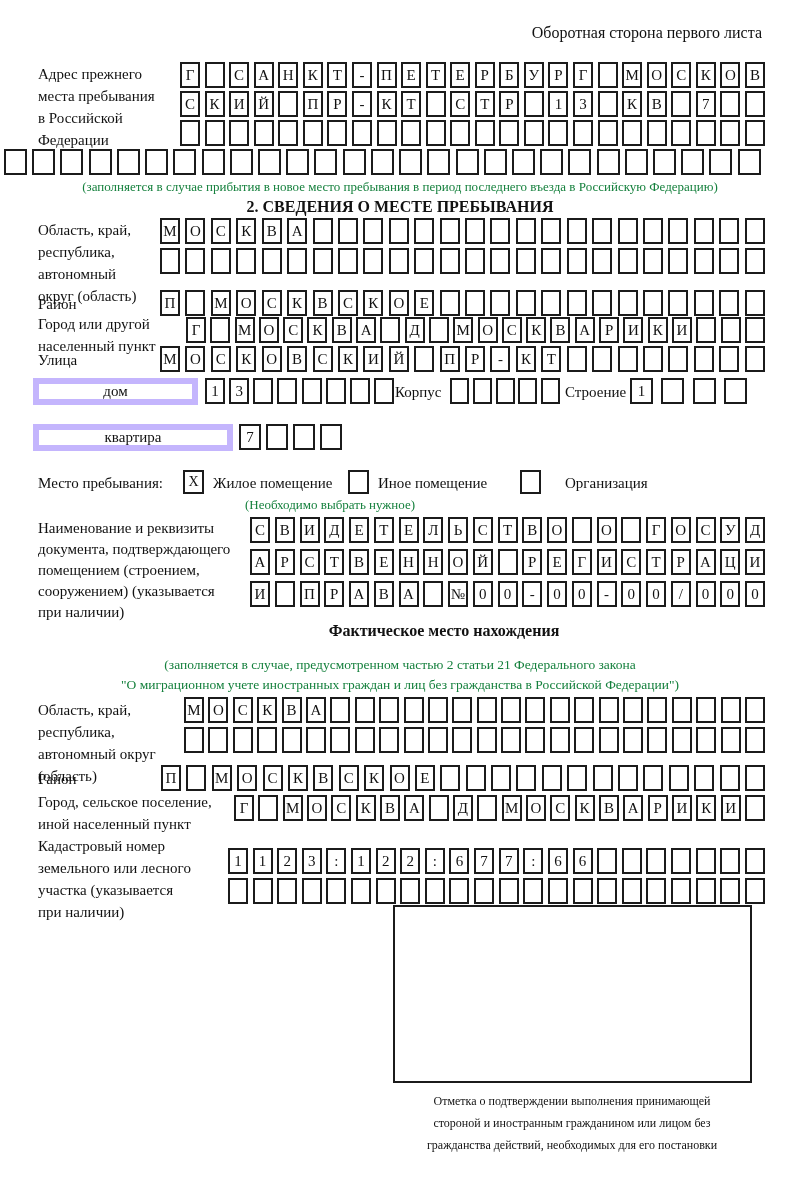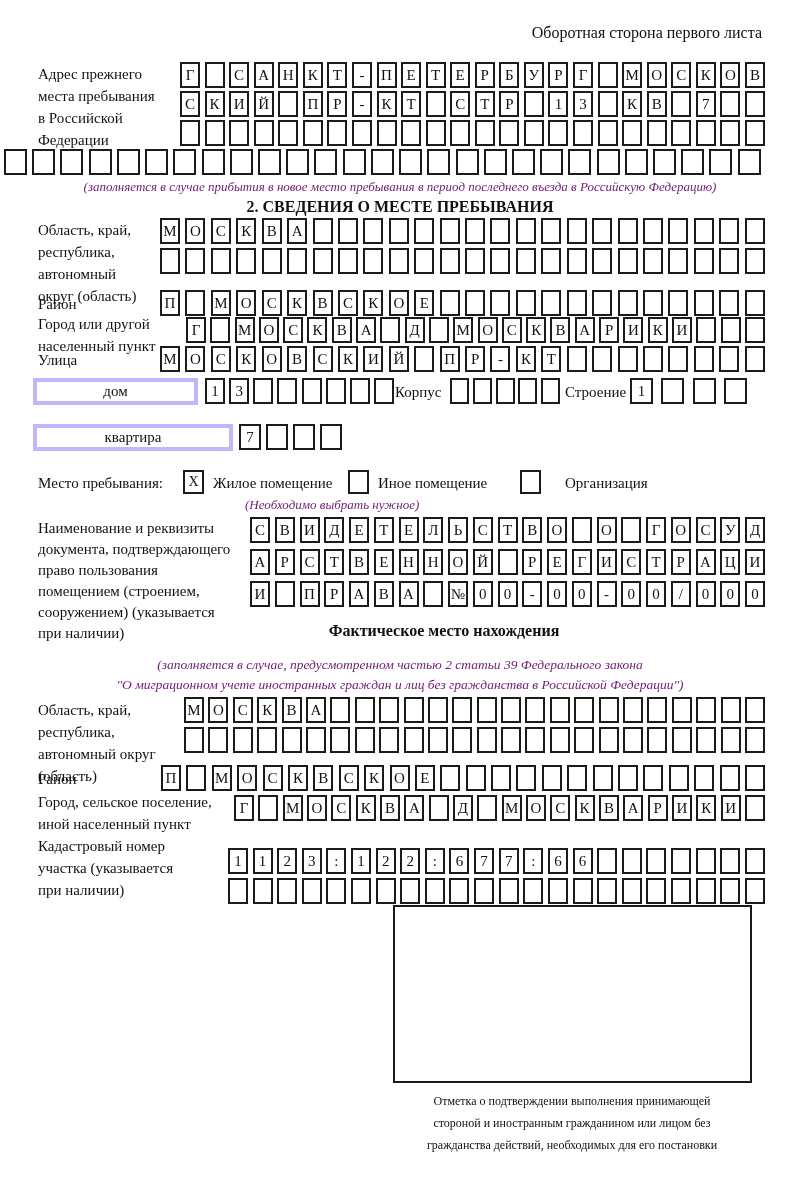--- a/index.html
+++ b/index.html
@@ -2,34 +2,34 @@
 <html lang="ru"><head>
 <meta charset="utf-8">
 <style>
   * { margin:0; padding:0; box-sizing:border-box; }
   html,body { background:#fff; }
   body { font-family:"Liberation Serif","DejaVu Serif",serif; color:#111; }
   #sheet { position:relative; width:800px; height:1180px; background:#fff; overflow:hidden;padding-left:28px; }
 
   .abs { position:absolute; }
   .lbl { font-size:15px; line-height:22px; color:#111; }
-  .note { font-size:13px; color:#701a75;font-style:italic; }
+  .note { font-size:13px; color:#15803d; }
   .center { width:800px; left:0; text-align:center; }
   .bold { font-weight:bold; }
 
   .grid { position:absolute; display:flex; justify-content:space-between; }
   .grid .cell {
     width:var(--cw,20px); height:26px; flex:0 0 var(--cw,20px);
     border:2px solid #1b1b1b; background:#fff;
     display:flex; align-items:center; justify-content:center;
     font-size:15px; font-family:"Liberation Serif",serif;
   }
 
   .widebox {
-    position:absolute; border:4px solid #c4b5fd; background:#fff;
+    position:absolute; border:6px solid #c4b5fd; background:#fff;
     display:flex; align-items:center; justify-content:center; font-size:15px;
   }
   .checkbox {
     position:absolute; width:21px; height:24px; border:2px solid #1b1b1b; background:#fff;
     display:flex; align-items:center; justify-content:center; font-size:14px;
   }
   .stampbox { position:absolute; border:2px solid #1b1b1b; background:#fff; }
   .caption { font-size:12px; line-height:22px; text-align:center; }
 </style>
 </head>
@@ -342,21 +342,20 @@
   <div class="abs lbl" style="left:213px; top:472px;">Жилое помещение</div>
   <div class="checkbox" style="left:348px; top:470px;"></div>
   <div class="abs lbl" style="left:378px; top:472px;">Иное помещение</div>
   <div class="checkbox" style="left:520px; top:470px;"></div>
   <div class="abs lbl" style="left:565px; top:472px;">Организация</div>
   <div class="abs note" style="left:245px; top:497px;">(Необходимо выбрать нужное)</div>
 
   <div class="abs lbl" style="left:38px; top:518px; width:210px; line-height:21px;">
     <div>Наименование и реквизиты</div>
     <div>документа, подтверждающего</div>
-    <div>право пользования</div>
     <div>помещением (строением,</div>
     <div>сооружением) (указывается</div>
     <div>при наличии)</div>
   </div>
   <div class="grid" style="left:250px; top:517px; width:515px;">
       <span class="cell">С</span>
       <span class="cell">В</span>
       <span class="cell">И</span>
       <span class="cell">Д</span>
       <span class="cell">Е</span>
@@ -418,21 +417,21 @@
       <span class="cell">-</span>
       <span class="cell">0</span>
       <span class="cell">0</span>
       <span class="cell">/</span>
       <span class="cell">0</span>
       <span class="cell">0</span>
       <span class="cell">0</span>
     </div>
 
   <div class="abs center bold" style="top:622px; font-size:16px;margin-left:44px;">Фактическое место нахождения</div>
-  <div class="abs note center" style="top:657px; font-size:13.5px;">(заполняется в случае, предусмотренном частью 2 статьи 39 Федерального закона</div>
+  <div class="abs note center" style="top:657px; font-size:13.5px;">(заполняется в случае, предусмотренном частью 2 статьи 21 Федерального закона</div>
   <div class="abs note center" style="top:677px; font-size:13.5px;">"О миграционном учете иностранных граждан и лиц без гражданства в Российской Федерации")</div>
 
   <div class="abs lbl" style="left:38px; top:699px; width:160px;">
     <div>Область, край,</div>
     <div>республика,</div>
     <div>автономный округ</div>
     <div>(область)</div>
   </div>
   <div class="grid" style="left:184px; top:697px; width:581px;">
       <span class="cell">М</span>
@@ -539,20 +538,21 @@
       <span class="cell">А</span>
       <span class="cell">Р</span>
       <span class="cell">И</span>
       <span class="cell">К</span>
       <span class="cell">И</span>
       <span class="cell"></span>
     </div>
 
   <div class="abs lbl" style="left:38px; top:835px; width:190px;">
     <div>Кадастровый номер</div>
+    <div>земельного или лесного</div>
     <div>участка (указывается</div>
     <div>при наличии)</div>
   </div>
   <div class="grid" style="left:228px; top:848px; width:537px;">
       <span class="cell">1</span>
       <span class="cell">1</span>
       <span class="cell">2</span>
       <span class="cell">3</span>
       <span class="cell">:</span>
       <span class="cell">1</span>

